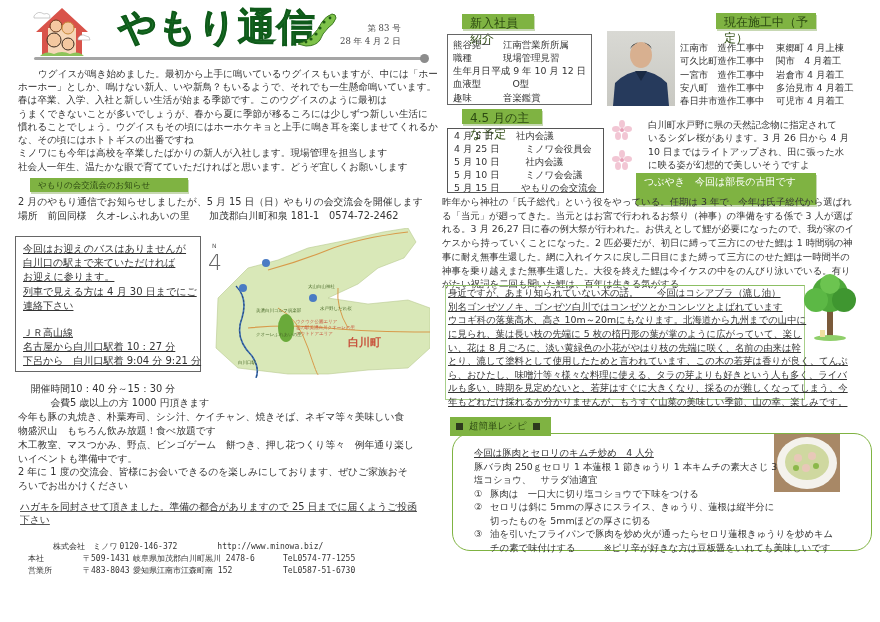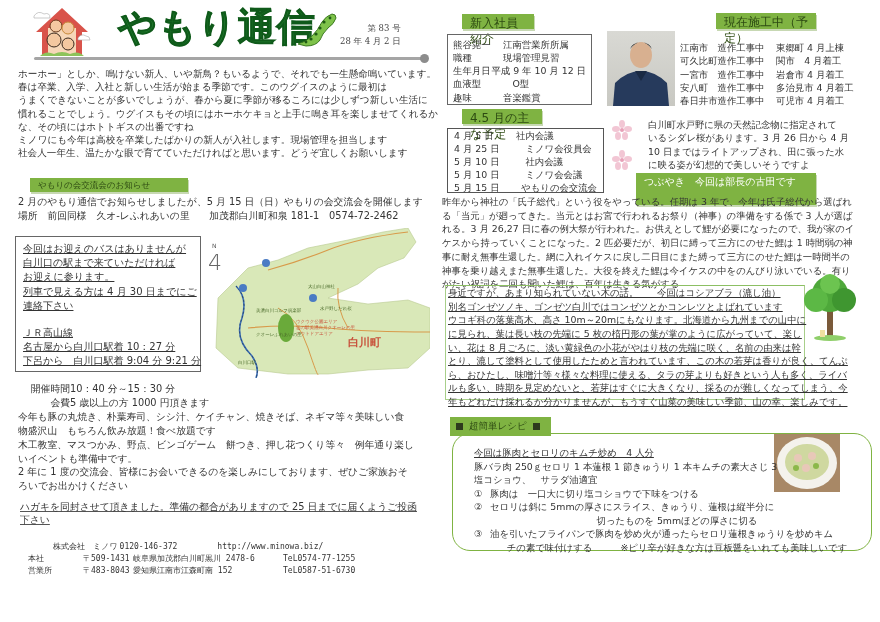--- a/index.html
+++ b/index.html
@@ -79,21 +79,21 @@
   .tree-img { left: 800px; top: 272px; width: 60px; height: 70px; }
 
   .sec-recipe { left: 450px; top: 417px; width: 101px; height: 19px; font-size: 9.5px; display: flex; align-items: center; gap: 6px; padding: 0 6px; box-shadow: none; }
   .sec-recipe .sq { width: 7px; height: 7px; background: #2d3a1d; display: inline-block; }
   .recipe-frame { left: 452px; top: 433px; width: 420px; height: 118px; border: 1.5px solid #7fb342; border-radius: 18px; }
   .recipe-text { left: 474px; top: 446px; width: 390px; font-size: 9.4px; line-height: 1.44; }
   .recipe-text p { white-space: nowrap; }
   .recipe-text .title-u { text-decoration: underline; }
   .recipe-text .step { display: flex; }
   .recipe-text .num { width: 16px; }
-  .recipe-text .cont { padding-left: 16px; text-align: center; }
+  .recipe-text .cont { padding-left: 16px; }
   .dish { left: 774px; top: 434px; width: 66px; height: 58px; background: #b08e70; }
 </style>
 </head>
 <body>
 
 <svg class="abs house" viewBox="0 0 64 56">
   <path d="M6 28 L32 4 L58 28 L52 28 L52 52 L12 52 L12 28 Z" fill="#d9534a"></path>
   <rect x="18" y="24" width="28" height="26" fill="#f6d7b8"></rect>
   <circle cx="26" cy="22" r="6" fill="#f4c8a0" stroke="#6b3b1e" stroke-width="1"></circle>
   <circle cx="38" cy="24" r="6" fill="#f4c8a0" stroke="#c78a3a" stroke-width="1"></circle>
@@ -117,20 +117,21 @@
 </svg>
 
 <div class="abs issue">
   <div>第 83 号</div>
   <div>28 年 4 月 2 日</div>
 </div>
 <div class="abs header-rule"></div>
 <div class="abs header-dot"></div>
 
 <div class="abs intro">
+  <p class="indent">ウグイスが鳴き始めました。最初から上手に鳴いているウグイスもいますが、中には「ホー</p>
   <p>ホーホー」としか、鳴けない新人、いや新鳥？もいるようで、それでも一生懸命鳴いています。</p>
   <p>春は卒業、入学、入社と新しい生活が始まる季節です。このウグイスのように最初は</p>
   <p>うまくできないことが多いでしょうが、春から夏に季節が移るころには少しずつ新しい生活に</p>
   <p>慣れることでしょう。ウグイスもその頃にはホーホケキョと上手に鳴き耳を楽しませてくれるか</p>
   <p>な、その頃にはホトトギスの出番ですね</p>
   <p>ミノワにも今年は高校を卒業したばかりの新人が入社します。現場管理を担当します</p>
   <p>社会人一年生、温たかな眼で育てていただければと思います。どうぞ宜しくお願いします</p>
 </div>
 
 <div class="abs label-bar dark sec-yamori">やもりの会交流会のお知らせ</div>

